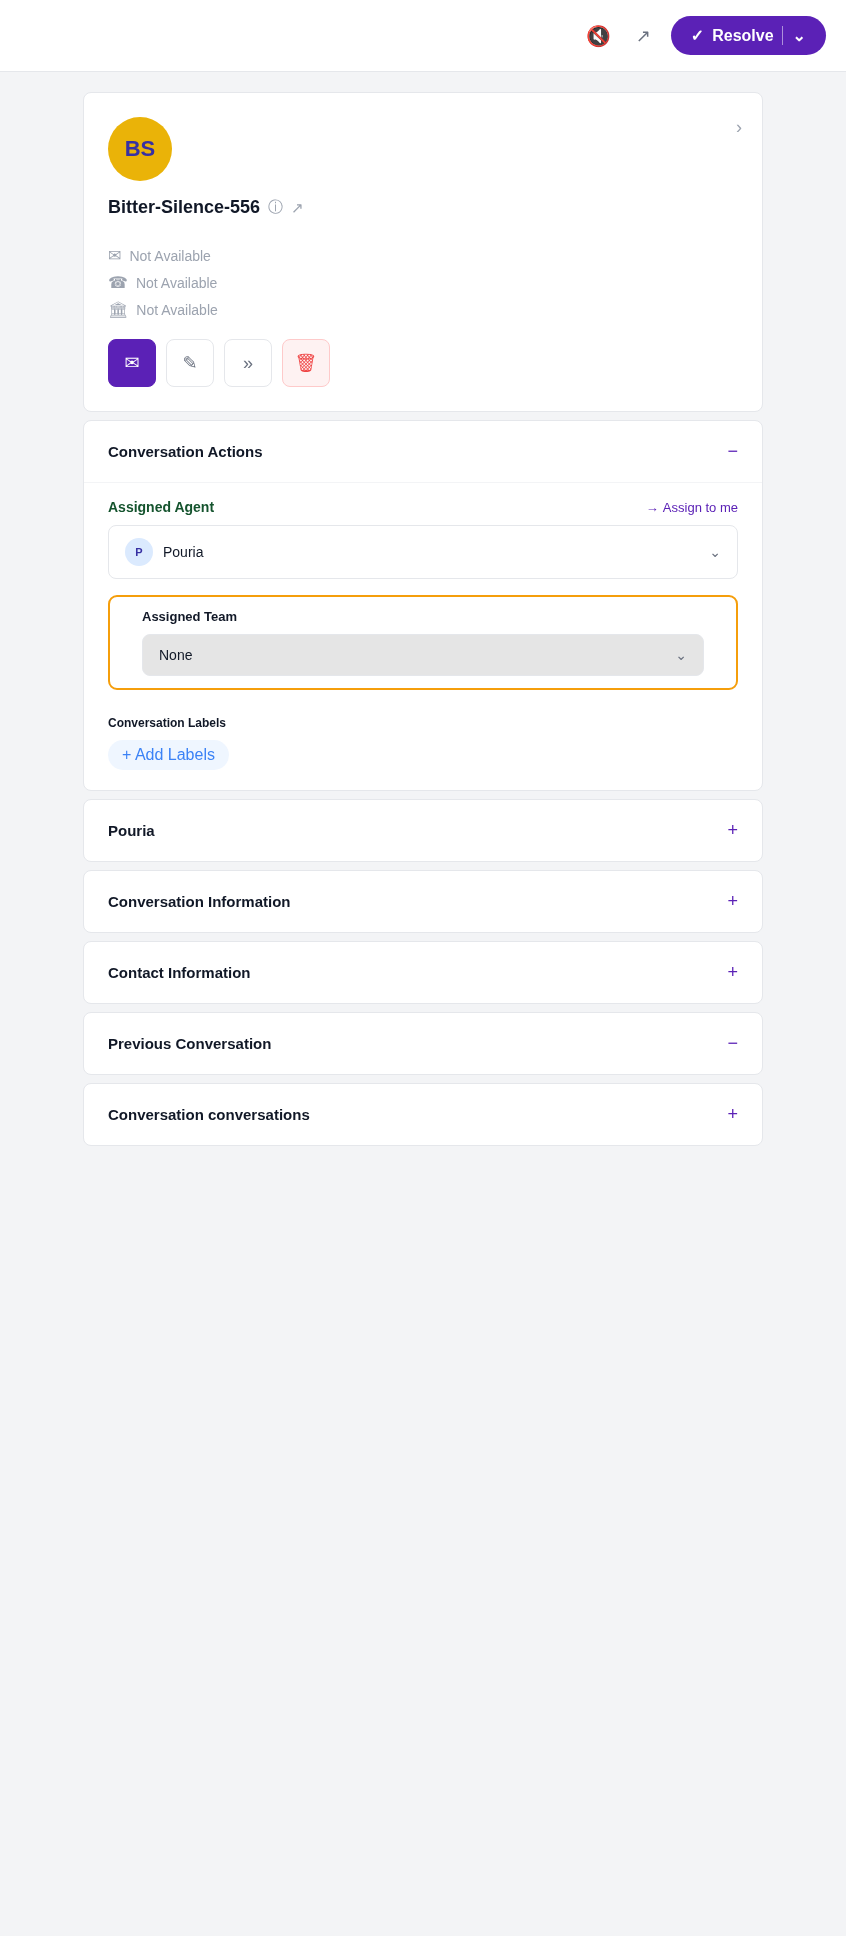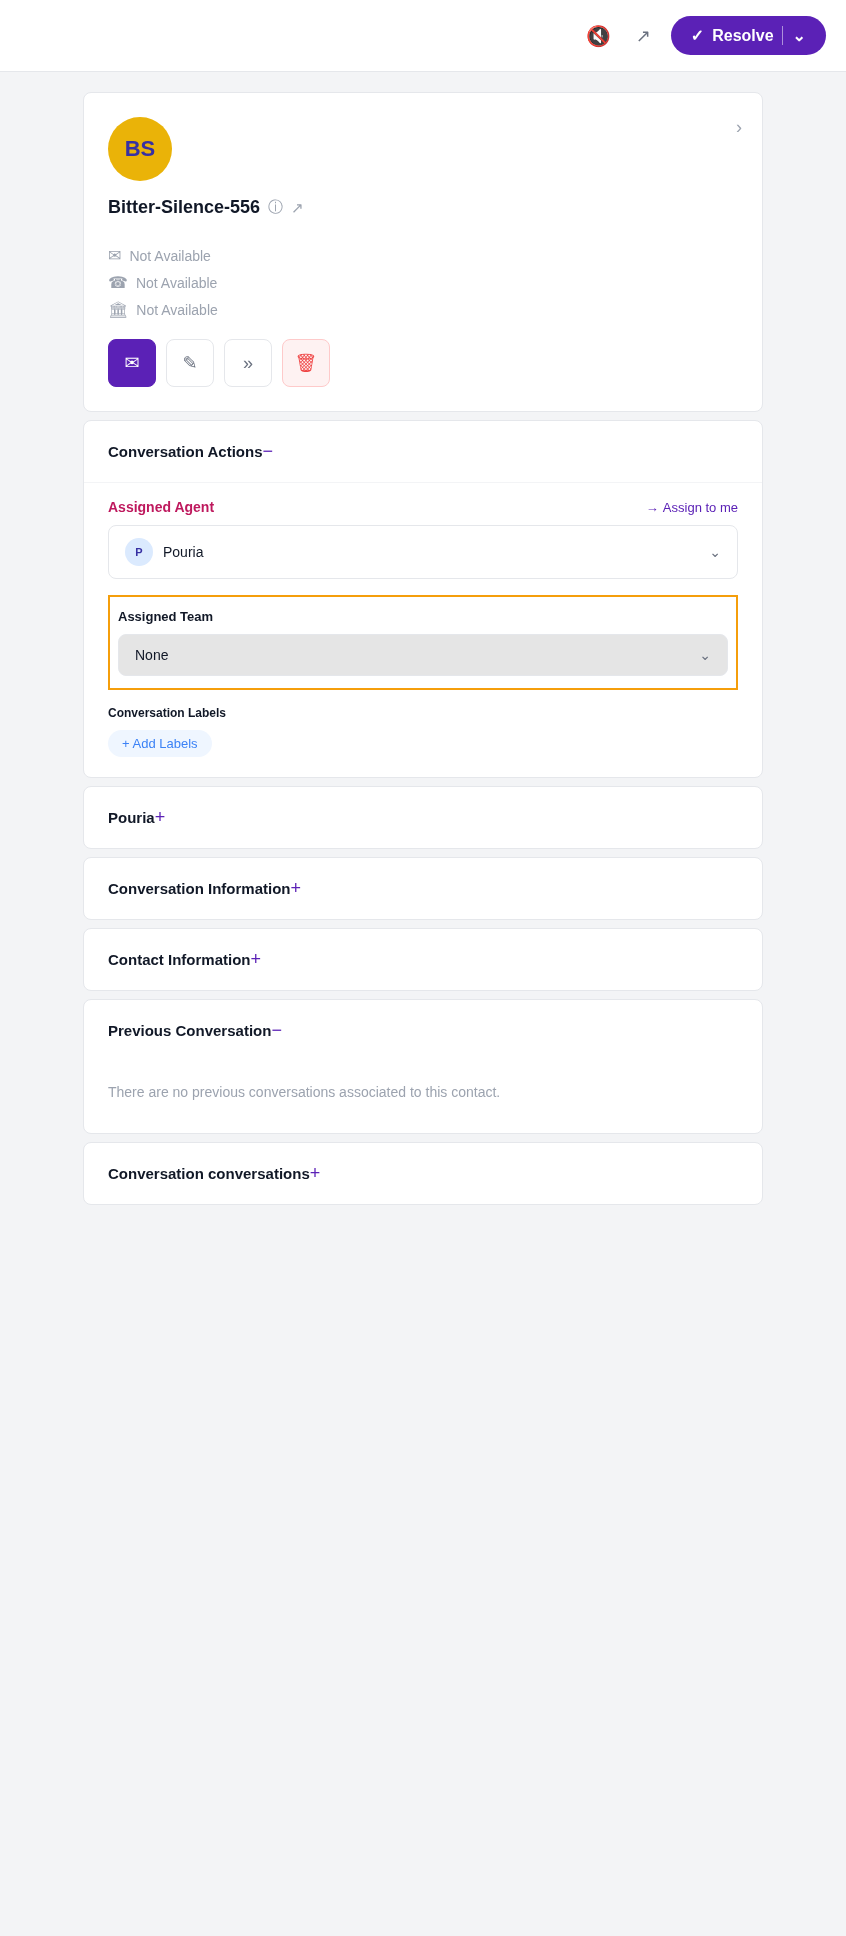--- a/index.html
+++ b/index.html
@@ -149,20 +149,21 @@
     
     .section-panel {
       background: #ffffff;
       border: 1px solid #e5e7eb;
       border-radius: 8px;
       margin-bottom: 8px;
     }
     .section-header {
       display: flex;
       align-items: center;
+      justify-content: space-between;
       padding: 20px 24px;
       cursor: pointer;
     }
     .section-title {
       font-size: 15px;
       font-weight: 600;
       color: #111827;
     }
     .section-toggle {
       font-size: 18px;
@@ -176,21 +177,21 @@
     }
     .agent-row {
       display: flex;
       align-items: center;
       justify-content: space-between;
       padding: 16px 0 10px;
     }
     .agent-label {
       font-size: 14px;
       font-weight: 600;
-      color: #be185d;
+      color: #14532d;
     }
     .assign-to-me {
       font-size: 13px;
       color: #5b21b6;
       cursor: pointer;
       display: flex;
       align-items: center;
       gap: 4px;
       font-weight: 500;
     }
@@ -226,23 +227,23 @@
     .select-text {
       font-size: 14px;
       color: #111827;
     }
     .chevron-down {
       color: #6b7280;
       font-size: 14px;
     }
     .assigned-team-section {
       border: 2px solid #f59e0b;
-      border-radius: 0;
-      padding: 12px 8px;
-      margin-bottom: 16px;
+      border-radius: 9px;
+      padding: 12px 32px;
+      margin-bottom: 26px;
     }
     .assigned-team-label {
       font-size: 13px;
       font-weight: 600;
       color: #111827;
       margin-bottom: 10px;
     }
     .team-dropdown {
       width: 100%;
       border: 1px solid #e5e7eb;
@@ -262,21 +263,21 @@
     }
     .add-labels-btn {
       display: inline-flex;
       align-items: center;
       gap: 4px;
       background: #eff6ff;
       color: #3b82f6;
       border: none;
       border-radius: 20px;
       padding: 6px 14px;
-      font-size: 13px;
+      font-size: 16px;
       cursor: pointer;
       font-weight: 500;
     }
     
     .no-prev-text {
       color: #9ca3af;
       font-size: 14px;
       line-height: 1.6;
       padding: 20px 24px 30px;
     }
@@ -398,23 +399,20 @@
         <span class="section-title">Contact Information</span>
         <span class="section-toggle">+</span>
       </div>
     </div>
 
     <div class="section-panel">
       <div class="section-header">
         <span class="section-title">Previous Conversation</span>
         <span class="section-toggle" style="color:#5b21b6;">−</span>
       </div>
-      <div class="no-prev-text">
-        There are no previous conversations associated to this contact.
-      </div>
     </div>
 
     <div class="section-panel">
       <div class="section-header">
         <span class="section-title">Conversation conversations</span>
         <span class="section-toggle">+</span>
       </div>
     </div>
 
   </div>

